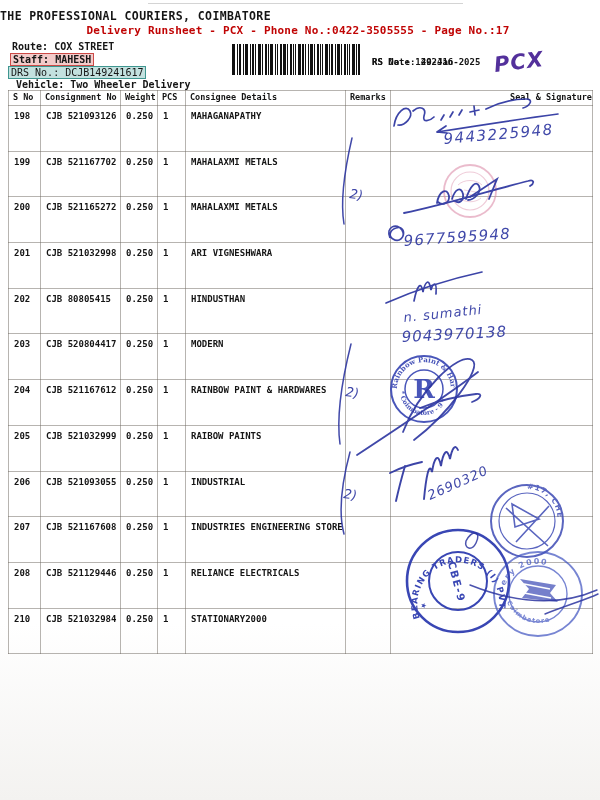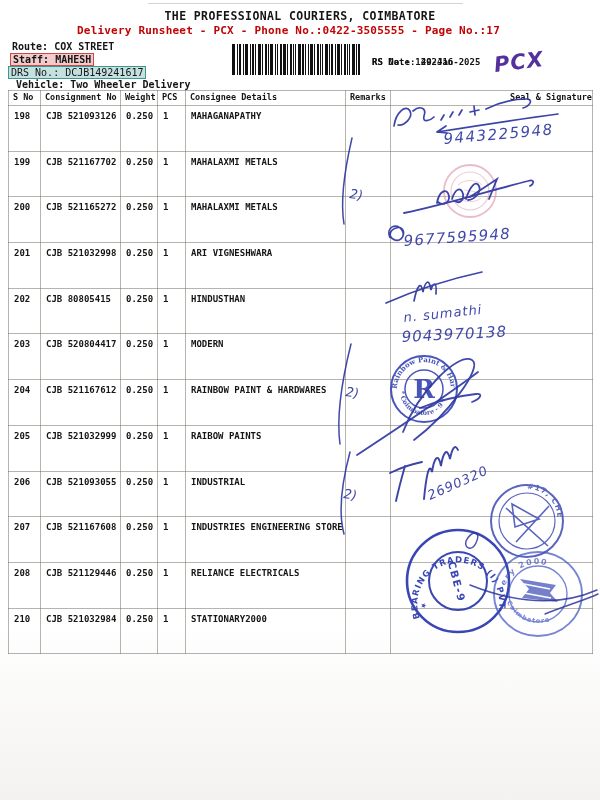--- a/index.html
+++ b/index.html
@@ -1,22 +1,22 @@
 <!DOCTYPE html>
 <html><head>
 <meta charset="utf-8">
 <style>
   html,body{margin:0;padding:0;}
   .page{position:relative;width:600px;height:800px;overflow:hidden;
         background:linear-gradient(#ffffff 0%,#ffffff 78%,#f3f2f0 100%);
         font-family:"DejaVu Sans Mono", monospace;color:#151515;}
   .abs{position:absolute;}
   .scanline{left:148px;top:3px;width:315px;height:1px;background:rgba(60,60,60,.22);}
-  .title{left:0;top:9px;width:600px;text-align:center;font-weight:bold;font-size:11.5px;letter-spacing:.4px;}
-  .subtitle{left:0;top:24px;width:500px;text-align:right;font-weight:bold;font-size:11px;color:#c00404;letter-spacing:.2px;}
+  .title{left:0;top:9px;width:600px;font-weight:bold;font-size:11.5px;letter-spacing:.4px;}
+  .subtitle{left:0;top:24px;width:500px;text-align:center;font-weight:bold;font-size:11px;color:#c00404;letter-spacing:.2px;padding-left:48px;}
   .info{font-size:10px;font-weight:600;white-space:nowrap;}
   .route{left:12px;top:41px;text-align:center;}
   .staff{left:10px;top:53px;font-weight:bold;background:rgba(214,83,80,.30);border:1px solid rgba(196,52,48,.85);padding:0 2px;}
   .drs{left:8px;top:66px;font-weight:normal;background:rgba(56,156,150,.30);border:1px solid rgba(40,136,130,.85);padding:0 2px;}
   .vehicle{left:16px;top:79px;}
   .rsline{left:372px;font-size:9px;font-weight:600;}
   .pcx{left:494px;top:50px;font-family:"DejaVu Sans",sans-serif;font-weight:bold;font-style:italic;
        font-size:21px;color:#53309b;transform:rotate(-7deg);letter-spacing:1px;}
   table.sheet{position:absolute;left:8px;top:90px;width:584px;border-collapse:collapse;table-layout:fixed;}
   table.sheet th,table.sheet td{border:1px solid rgba(112,106,97,.5);vertical-align:top;

